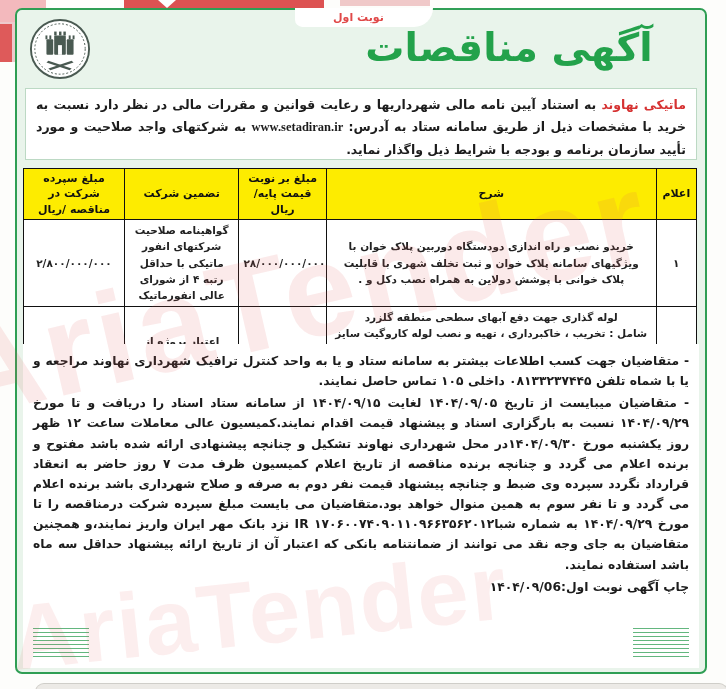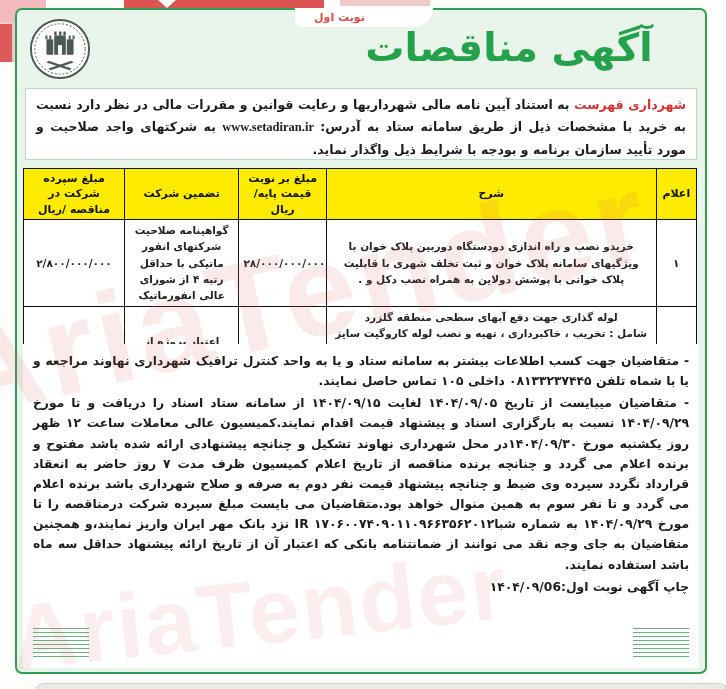--- a/index.html
+++ b/index.html
@@ -21,21 +21,21 @@
   .frag-topstrip2{position:absolute;left:340px;top:0;width:90px;height:6px;background:#f0c9c9;}
   .frag-bottom{position:absolute;left:35px;top:683px;width:691px;height:8px;
     background:#eceae6;border:1px solid #cfcec9;border-bottom:none;border-radius:10px 10px 0 0;}
 
   
   .adbox{position:absolute;left:15px;top:8px;width:692px;height:666px;
     background:#e9f4eb;border:2px solid #2f9e54;border-radius:7px;box-sizing:border-box;}
 
   .edition-tab{position:absolute;top:-2px;left:278px;width:138px;height:19px;background:#ffffff;
     border-radius:0 0 26px 10px;z-index:3;display:flex;align-items:center;justify-content:flex-end;
-    padding-left:19px;box-sizing:border-box;}
+    padding-left:38px;box-sizing:border-box;}
   .edition-tab span{color:#e04848;font-size:11px;font-weight:bold;}
 
   .header{position:relative;height:76px;}
   .logo{position:absolute;left:12px;top:8px;width:62px;height:62px;}
   .page-title{position:absolute;right:12px;top:4px;width:368px;margin:0;text-align:center;
     color:#23a24b;font-size:39px;font-weight:900;letter-spacing:-1px;line-height:68px;}
 
   .intro{position:absolute;top:78px;left:8px;right:8px;height:72px;background:#ffffff;
     border:1px solid #bcd9c4;box-sizing:border-box;padding:5px 10px;
     font-size:12.5px;font-weight:bold;line-height:1.75;text-align:justify;color:#1c1c1c;}
@@ -111,21 +111,21 @@
             <rect x="30" y="28" width="4" height="10" fill="#ffffff"></rect>
             <path d="M20 44 L44 52 L42 54 L18 46 Z"></path>
             <path d="M44 44 L20 52 L22 54 L46 46 Z"></path>
           </g>
         </svg>
       </div>
       <h1 class="page-title">آگهی مناقصات عمومی</h1>
     </div>
 
     <div class="intro">
-      <span class="lead">شهرداری فهرست</span><span> به استناد آیین نامه مالی شهرداریها و رعایت قوانین و مقررات مالی در نظر دارد نسبت به خرید با مشخصات ذیل از طریق سامانه ستاد به آدرس: </span><span class="url">www.setadiran.ir</span><span> به شرکتهای واجد صلاحیت و مورد تأیید سازمان برنامه و بودجه با شرایط ذیل واگذار نماید.</span>
+      <span class="lead">ماتیکی نهاوند</span><span> به استناد آیین نامه مالی شهرداریها و رعایت قوانین و مقررات مالی در نظر دارد نسبت به خرید با مشخصات ذیل از طریق سامانه ستاد به آدرس: </span><span class="url">www.setadiran.ir</span><span> به شرکتهای واجد صلاحیت و مورد تأیید سازمان برنامه و بودجه با شرایط ذیل واگذار نماید.</span>
     </div>
 
     <table class="tender">
       <colgroup>
         <col class="col-row">
           <col class="col-desc">
           <col class="col-est">
           <col class="col-grade">
           <col class="col-dep">
       </colgroup>

